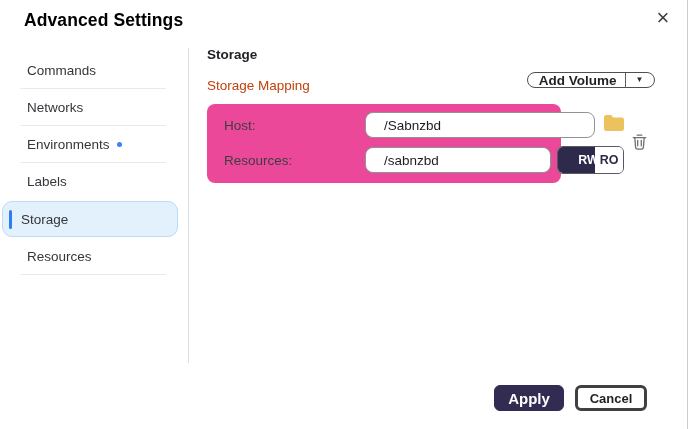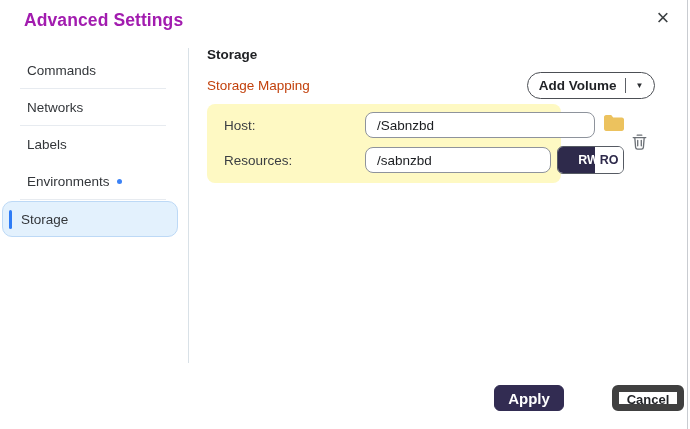--- a/index.html
+++ b/index.html
@@ -11,21 +11,21 @@
     overflow: hidden;
     color: #26282b;
   }
   .right-edge {
     position: absolute; left: 687px; top: 0; width: 1px; height: 429px;
     background: #c9ccd1;
   }
   
   .dlg-title {
     position: absolute; left: 24px; top: 10px;
-    font-size: 17.5px; font-weight: 700; color: #a21caf;
+    font-size: 17.5px; font-weight: 700; color: #000000;
     letter-spacing: 0.1px;
   }
   .close-btn {
     position: absolute; left: 650px; top: 4px; width: 26px; height: 28px;
     background: none; border: none; cursor: pointer;
     font-size: 22px; font-weight: 300; color: #3c4043; line-height: 28px;
     font-family: "Liberation Sans", sans-serif;
   }
   
   .sidebar { position: absolute; left: 0; top: 52px; width: 180px; }
@@ -58,43 +58,43 @@
   
   .section-title {
     position: absolute; left: 207px; top: 47px;
     font-size: 13.5px; font-weight: 700; color: #202225;
   }
   .mapping-label {
     position: absolute; left: 207px; top: 78px;
     font-size: 13.5px; color: #c2410c;
   }
   .add-volume-btn {
-    position: absolute; left: 527px; top: 72px; height: 27px; width: 128px;
+    position: absolute; left: 527px; top: 72px; height: 16px; width: 128px;
     background: #ffffff; border: 1px solid #4c4f55; border-radius: 14px;
     display: flex; align-items: center; justify-content: center; gap: 9px;
     font-family: "Liberation Sans", sans-serif;
     font-size: 13.5px; font-weight: 700; color: #1f2125; cursor: pointer;
   }
   .btn-vrule { width: 1px; height: 15px; background: #5c6066; }
   .caret { font-size: 8px; color: #2a2c30; line-height: 8px; }
   
   .panel {
     position: absolute; left: 207px; top: 104px; width: 354px; height: 79px;
-    background: #fef9c3; border-radius: 8px;
+    background: #ec4899; border-radius: 8px;
   }
   .field-label {
     position: absolute; left: 17px; font-size: 13.5px; color: #3b3e42;
   }
   .host-label { top: 14px; }
   .container-label { top: 49px; }
   .text-input {
     position: absolute; left: 158px; height: 26px;
     border: 1px solid #8e939c; border-radius: 8px; background: #ffffff;
     font-family: "Liberation Sans", sans-serif;
-    font-size: 13.5px; color: #1b1d20; padding: 0 11px; outline: none;
+    font-size: 13.5px; color: #1b1d20; padding: 0 18px; outline: none;
   }
   .host-input { top: 8px; width: 230px; }
   .container-input { top: 43px; width: 186px; }
   .folder-icon { position: absolute; left: 396px; top: 10px; }
   .toggle-group {
     position: absolute; left: 350px; top: 42px; height: 28px;
     display: flex; border: 1px solid #565b63; border-radius: 6px;
     overflow: hidden; background: #ffffff;
   }
   .toggle-seg {
@@ -108,51 +108,54 @@
     background: none; border: none; cursor: pointer; padding: 0;
   }
   
   .apply-btn {
     position: absolute; left: 494px; top: 385px; width: 70px; height: 26px;
     background: #322c52; border: 1px solid #322c52; border-radius: 6px;
     color: #ffffff; font-size: 15px; font-weight: 700; cursor: pointer;
     font-family: "Liberation Sans", sans-serif;
   }
   .cancel-btn {
-    position: absolute; left: 612px; top: 385px; width: 72px; height: 26px;
-    background: #ffffff; border: 7px solid #404040; border-radius: 6px;
+    position: absolute; left: 575px; top: 385px; width: 72px; height: 26px;
+    background: #ffffff; border: 3px solid #404040; border-radius: 6px;
     color: #1f2125; font-size: 13px; font-weight: 700; cursor: pointer;
     font-family: "Liberation Sans", sans-serif;
   }
 </style>
 </head>
 <body>
 
 <div>
 
   <div class="dlg-title">Advanced Settings</div>
   <button class="close-btn">×</button>
 
   <nav class="sidebar">
       <div class="side-item ruled">
         <span>Commands</span>
       </div>
       <div class="side-item ruled">
         <span>Networks</span>
       </div>
-      <div class="side-item">
-        <span>Labels</span>
-      </div>
       <div class="side-item ruled">
         <span>Environments</span>
         <span class="notif-dot"></span>
       </div>
+      <div class="side-item">
+        <span>Labels</span>
+      </div>
       <div class="side-item selected">
         <span class="sel-bar"></span>
         <span>Storage</span>
+      </div>
+      <div class="side-item ruled">
+        <span>Resources</span>
       </div>
     </nav>
 
   <div class="vdivider"></div>
 
   <div class="section-title">Storage</div>
   <div class="mapping-label">Storage Mapping</div>
 
   <button class="add-volume-btn">
     <span>Add Volume</span>

